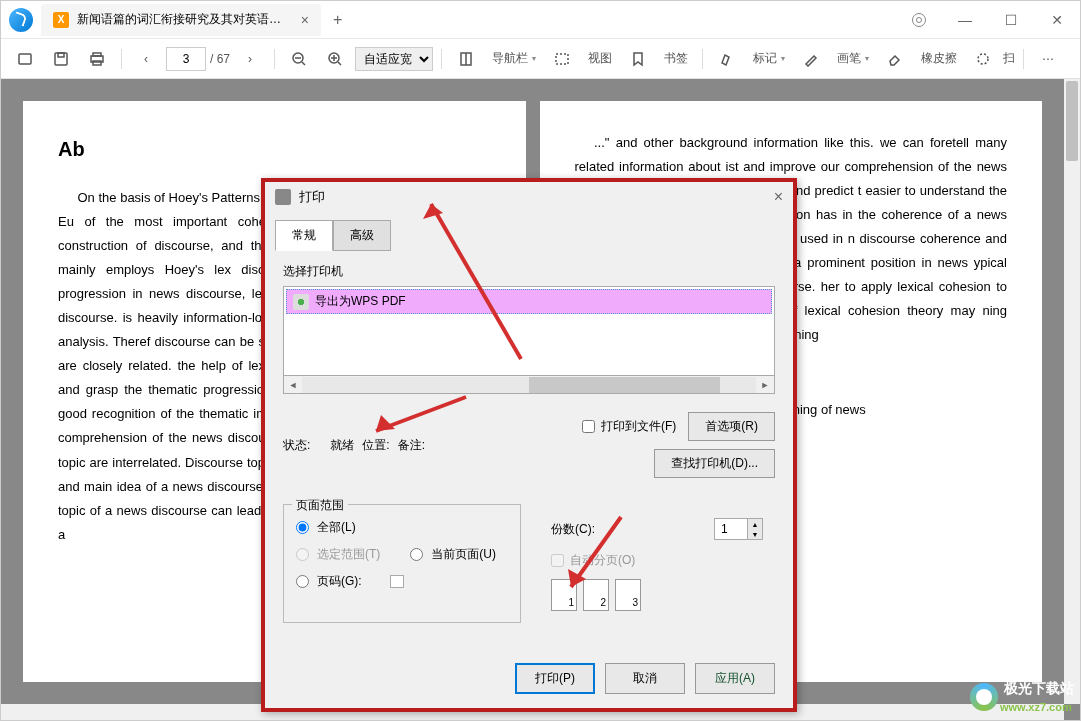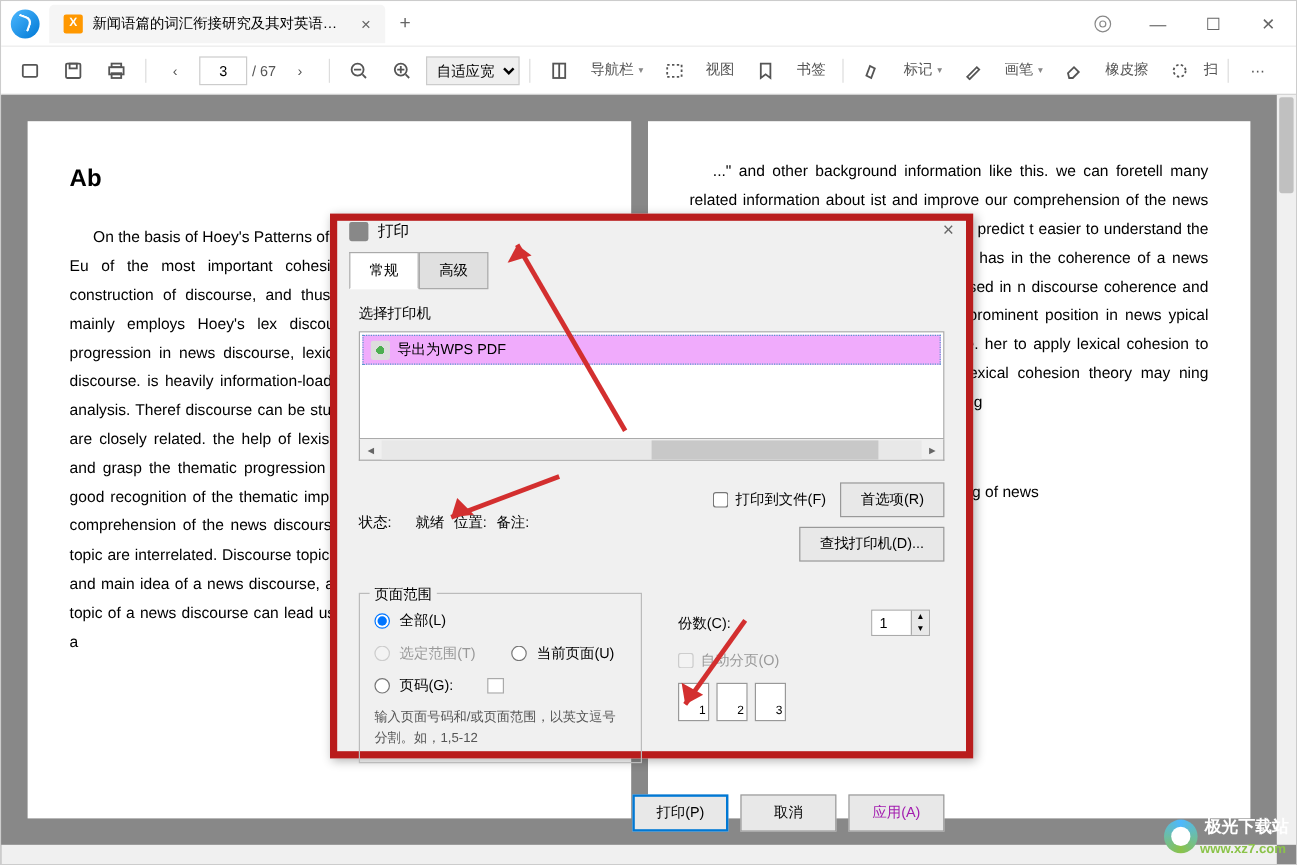--- a/index.html
+++ b/index.html
@@ -26,21 +26,21 @@
 .tlabel{display:flex;align-items:center;gap:4px;padding:0 6px}
 .dropdown-arrow{font-size:8px;color:#888}
 .content{flex:1;position:relative;background:#888;overflow:hidden}
 .pages{position:absolute;top:0;left:0;right:16px;bottom:16px;display:flex;gap:14px;padding:22px;background:#888}
 .page{background:#fff;flex:1;padding:30px 35px;font-family:"Times New Roman",serif;font-size:13px;line-height:1.85;color:#000;overflow:hidden;text-align:justify}
 .page h2{font-size:20px;margin-bottom:18px;font-weight:bold}
 .page p{text-indent:1.5em;margin-bottom:2px}
 .scrollv{position:absolute;right:0;top:0;width:16px;bottom:16px;background:#f0f0f0}
 .scrollv-thumb{position:absolute;top:2px;left:2px;width:12px;height:80px;background:#c0c0c0;border-radius:2px}
 .scrollh{position:absolute;bottom:0;left:0;right:16px;height:16px;background:#f0f0f0}
-.dialog{position:absolute;top:99px;left:274px;width:536px;height:454px;background:#f0f0f0;border:6px solid #b91c1c;box-shadow:2px 2px 8px rgba(0,0,0,0.3);display:flex;flex-direction:column}
+.dialog{position:absolute;top:99px;left:260px;width:536px;height:534px;background:#f0f0f0;border:4px solid #b91c1c;box-shadow:2px 2px 8px rgba(0,0,0,0.3);display:flex;flex-direction:column}
 .dlg-title{height:30px;display:flex;align-items:center;padding:0 10px;font-size:13px;gap:8px}
 .dlg-title-icon{width:16px;height:16px;background:#888;border-radius:2px}
 .dlg-close{margin-left:auto;font-size:16px;color:#666;cursor:pointer}
 .dlg-tabs{display:flex;padding:8px 10px 0;gap:0}
 .dlg-tab{padding:6px 16px;font-size:12px;background:#e0e0e0;border:1px solid #aaa;cursor:pointer}
 .dlg-tab.active{background:#fff;border-bottom-color:#fff;position:relative;z-index:1}
 .dlg-body{flex:1;padding:12px 18px;font-size:12px;display:flex;flex-direction:column;gap:10px}
 .section-label{font-size:12px;margin-bottom:6px}
 .printer-list{height:90px;border:1px solid #aaa;background:#fff;padding:2px;overflow:auto}
 .printer-item{display:flex;align-items:center;gap:6px;padding:3px 6px;background:#f0abfc;border:1px dotted #5599cc;font-size:12px}
@@ -50,21 +50,21 @@
 .hs-track{flex:1;height:16px;background:#e8e8e8;position:relative}
 .hs-thumb{position:absolute;left:50%;width:42%;height:100%;background:#c8c8c8}
 .status-row{display:flex;align-items:center;gap:30px;margin:8px 0}
 .status-left{display:flex;flex-direction:row;gap:8px;font-size:12px}
 .status-pair{display:flex;gap:20px}
 .status-right{margin-left:auto;display:flex;flex-direction:column;gap:8px;align-items:flex-end}
 .chk{display:flex;align-items:center;gap:6px}
 .chk input{width:13px;height:13px}
 .dlg-btn{padding:5px 16px;font-size:12px;background:#e8e8e8;border:1px solid #999;cursor:pointer;min-width:80px}
 .dlg-btn.primary{border:2px solid #0078d4;background:#e8e8e8}
-.dlg-btn:disabled{color:#a21caf}
+.dlg-btn:disabled{color:#14532d}
 .groupbox{border:1px solid #bbb;padding:14px 12px 12px;position:relative;margin-top:8px}
 .groupbox-title{position:absolute;top:-8px;left:8px;background:#f0f0f0;padding:0 4px;font-size:12px}
 .two-col{display:flex;gap:18px}
 .col{flex:1}
 .radio-row{display:flex;align-items:center;gap:8px;margin-bottom:10px;font-size:12px}
 .radio-row input{width:13px;height:13px}
 .radio-row.disabled{color:#999}
 .pagerange-input{width:100px;height:22px;border:1px solid #aaa;padding:0 6px;font-size:12px}
 .hint{font-size:11px;color:#555;line-height:1.5;margin-top:6px}
 .copies-row{display:flex;align-items:center;gap:10px;margin-bottom:12px}
@@ -301,21 +301,20 @@
               <div class="radio-row">
                   <input type="radio" style="">
                   <span>当前页面(U)</span>
                 </div>
             </div>
             <div class="radio-row">
               <input type="radio" style="">
                 <span>页码(G):</span>
               <input class="pagerange-input" style="margin-left: 20px;" value="1-67">
             </div>
-            <div class="hint">输入页面号码和/或页面范围，以英文逗号分割。如，1,5-12</div>
           </div>
           <div class="col groupbox" style="border:none;padding-top:14px">
             <div class="copies-row">
               <span>份数(C):</span>
               <div style="flex:1"></div>
               <div class="spinner">
                 <input value="1" style="">
                 <div class="spinner-btns">
                   <div class="spinner-btn">▲</div>
                   <div class="spinner-btn">▼</div>

